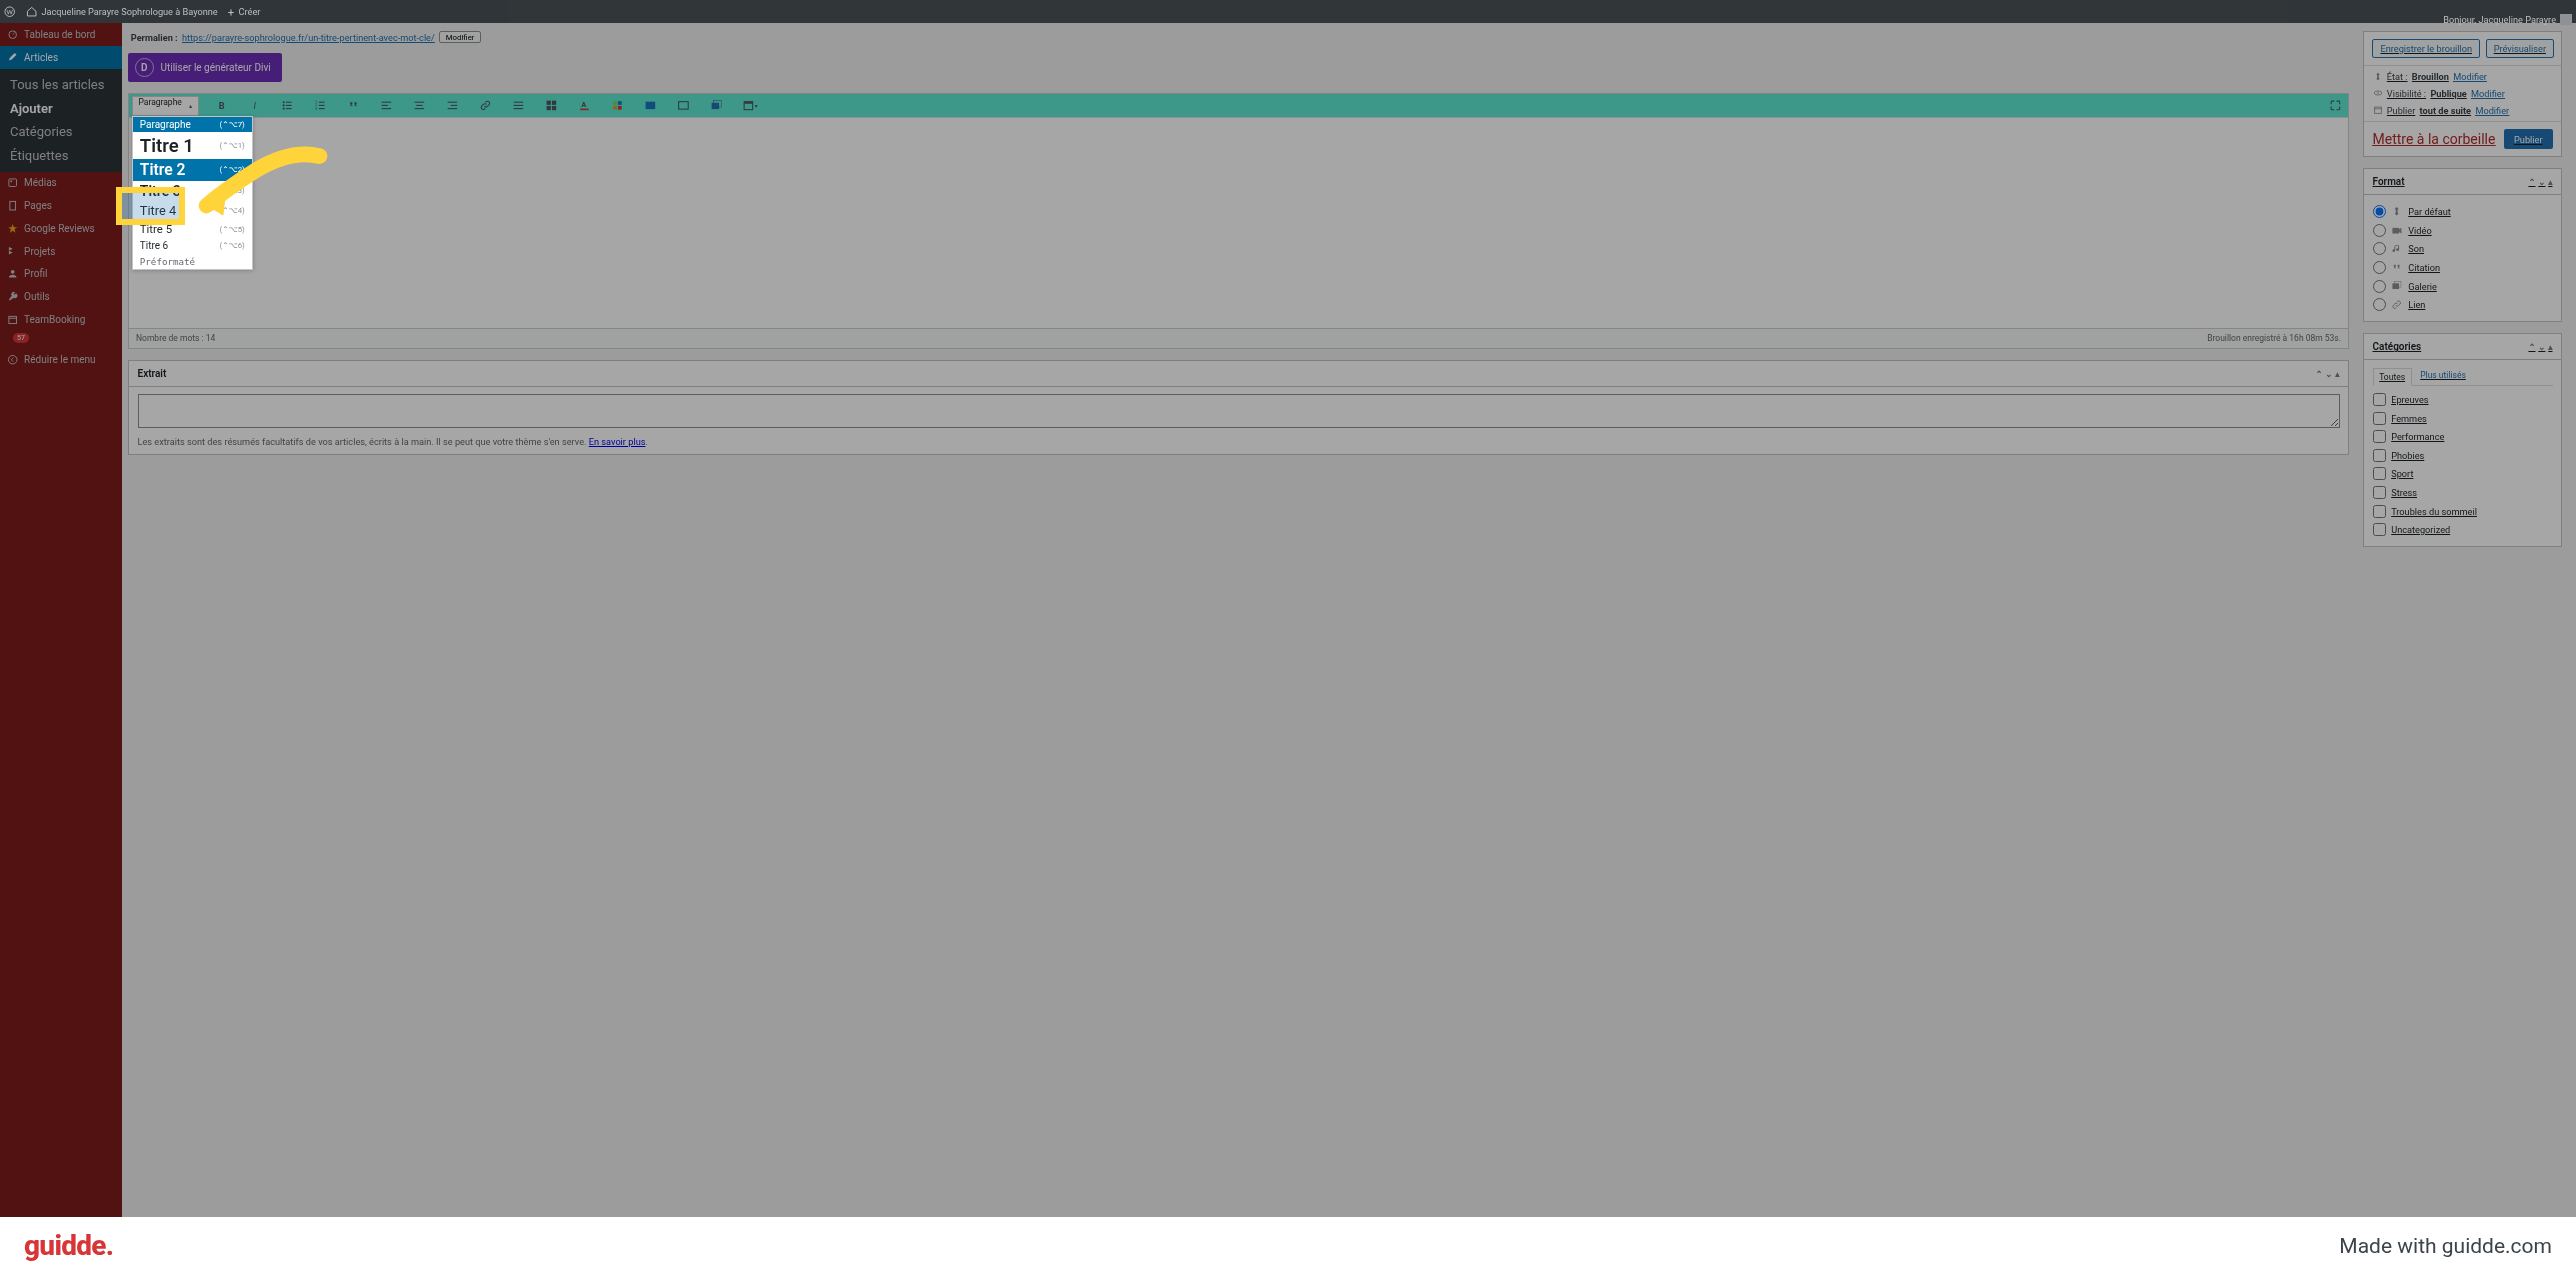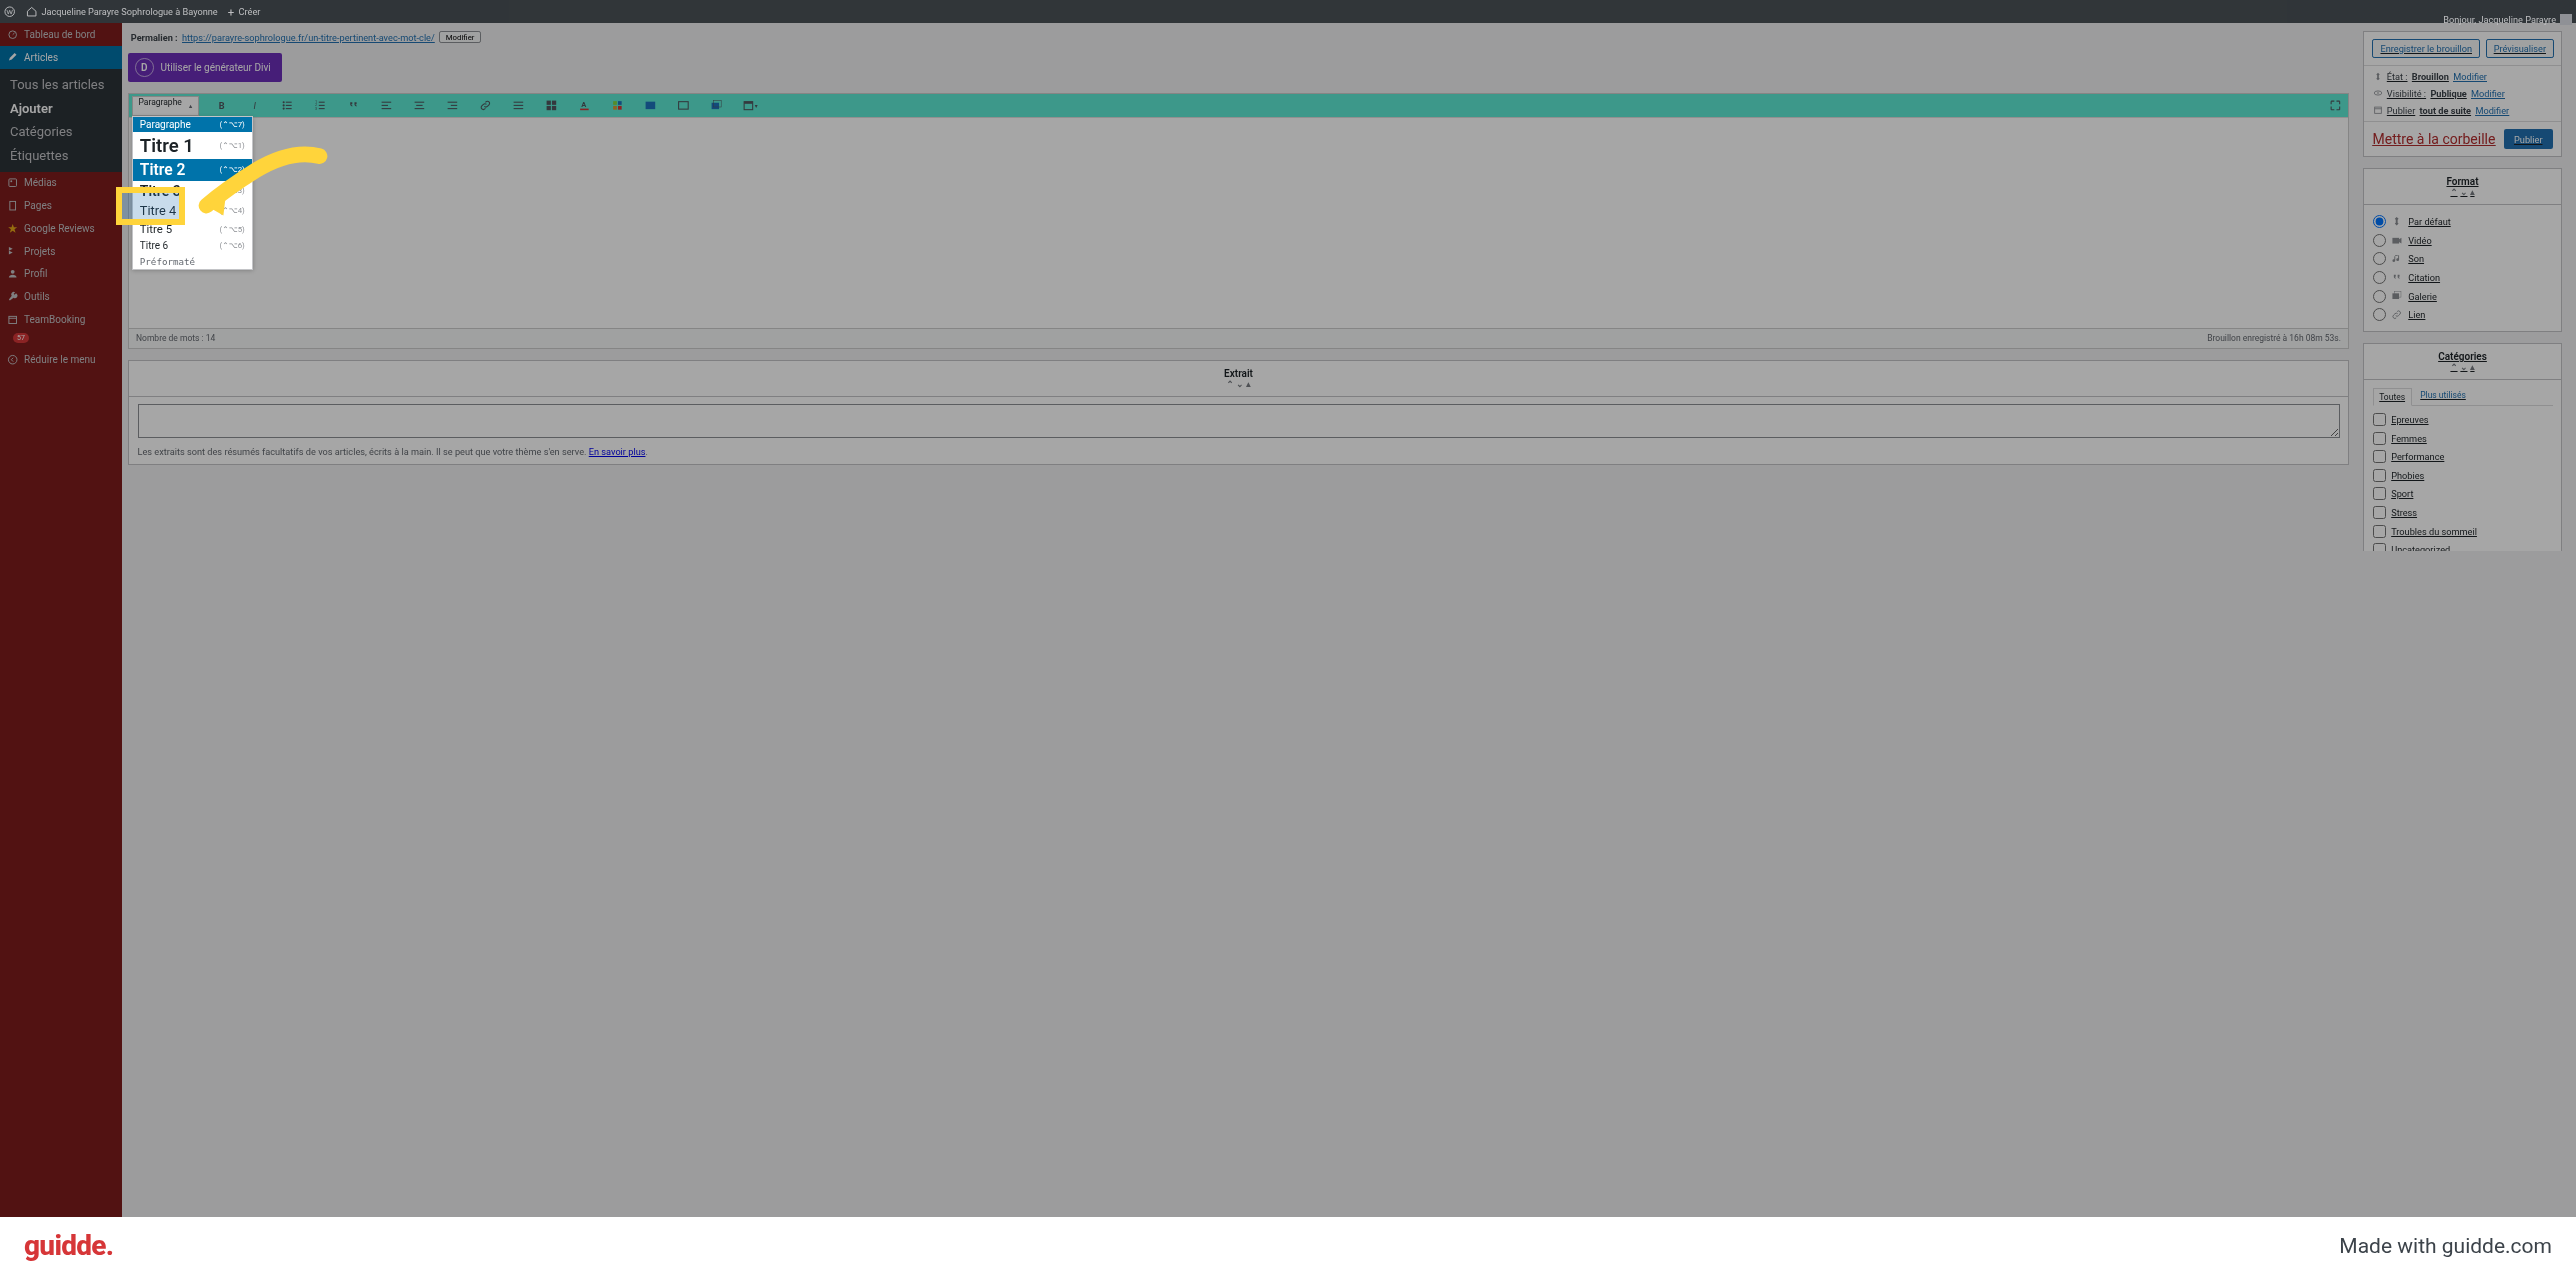--- a/index.html
+++ b/index.html
@@ -75,21 +75,21 @@
 
   
   .highlight-box { position:absolute; border:6.4px solid #ffd43b; background:rgba(34,113,177,.25); z-index:201; pointer-events:none; }
   .arrow-svg { position:absolute; z-index:202; pointer-events:none; }
 
   
   .editor-status { border:0.7px solid #ccc; border-top:none; background:#f6f7f7; display:flex; justify-content:space-between; padding:4.3px 7px; font-size:8.5px; color:#646970; }
 
   
   .postbox { background:#fff; border:0.7px solid #c3c4c7; margin-bottom:11.4px; }
-  .postbox .hndle { display:flex; align-items:center; justify-content:space-between; padding:7px 8.5px; border-bottom:0.7px solid #c3c4c7; font-weight:600; font-size:10px;flex-direction:column; }
+  .postbox .hndle { display:flex; align-items:center; justify-content:space-between; padding:7px 8.5px; border-bottom:0.7px solid #c3c4c7; font-weight:600; font-size:10px; }
   .postbox .inside { padding:7px 8.5px; font-size:9.2px; }
   .handle-actions { display:flex; gap:2.8px; color:#787c82; }
   .handle-actions span { cursor:pointer; font-size:8.5px; }
   .extrait-textarea { width:100%; height:34px; border:0.7px solid #8c8f94; resize:vertical; }
 
   
   .pub-actions { display:flex; justify-content:flex-end; gap:5.7px; padding:7px; border-bottom:0.7px solid #dcdcde; flex-wrap:wrap; }
   .btn-secondary { border:0.7px solid #2271b1; color:#2271b1; background:#f6f7f7; padding:2.8px 7px; font-size:9.2px; border-radius:2.1px; cursor:pointer; }
   .pub-meta { padding:5.7px 8.5px; font-size:9.2px; color:#3c434a; display:flex; flex-direction:column; gap:5.7px; }
   .pub-meta .row { display:flex; align-items:center; gap:4.3px; }

